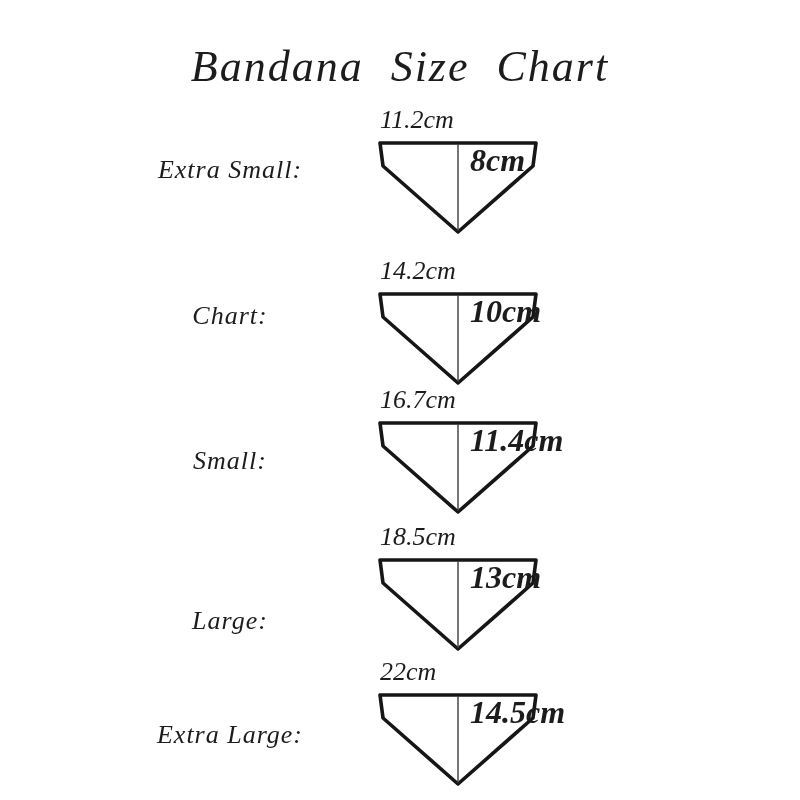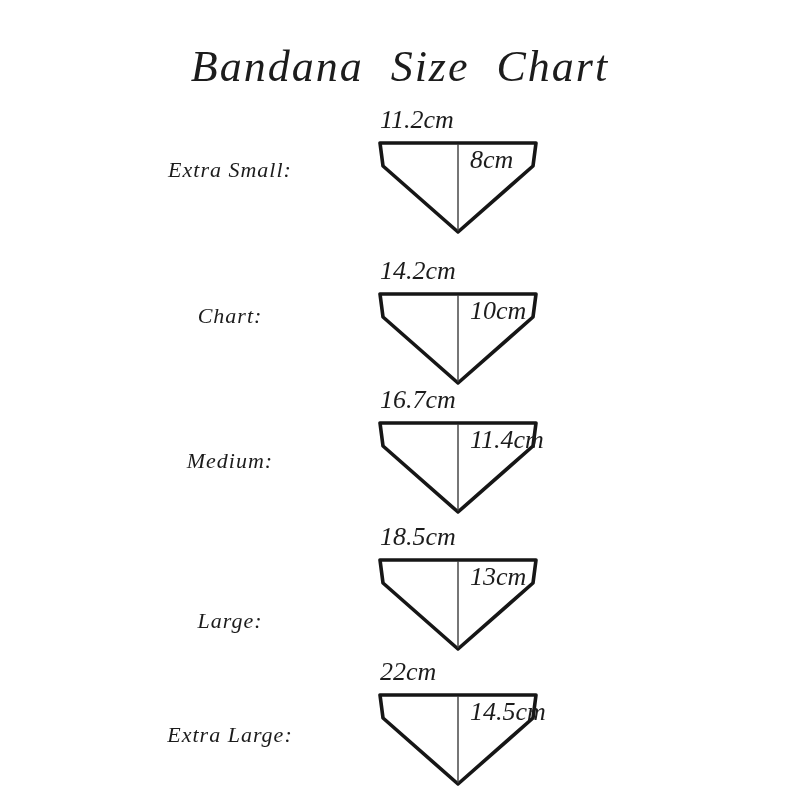--- a/index.html
+++ b/index.html
@@ -40,21 +40,21 @@
   .row-2 { top: 423px; }
   .row-3 { top: 560px; }
   .row-4 { top: 695px; }
 
   .size-label {
     position: absolute;
     left: 40px;
     width: 380px;
     text-align: center;
     font-style: italic;
-    font-size: 22px;
+    font-size: 26px;
     line-height: 44px;
     letter-spacing: 1px;
     color: #1c1c1c;
     white-space: nowrap;
   }
   .row-0 .size-label { top: 5px; }
   .row-1 .size-label { top: 0px; }
   .row-2 .size-label { top: 16px; }
   .row-3 .size-label { top: 23px; margin-top: 16px; }
   .row-4 .size-label { top: 18px; }
@@ -83,24 +83,25 @@
     font-size: 26px;
     line-height: 30px;
     color: #1c1c1c;
     white-space: nowrap;
   }
   .height-label {
     position: absolute;
     left: 470px;
     top: 2px;
     font-style: italic;
-    font-size: 26px;
+    font-size: 32px;
     line-height: 30px;
     color: #1c1c1c;
     white-space: nowrap;
+    font-weight: bold;
   }
 </style>
 </head>
 <body>
 
 <div class="canvas">
 
   <h1 class="title">Bandana Size Chart</h1>
 
   <section class="row row-0">
@@ -121,21 +122,21 @@
       <div class="width-label">14.2cm</div>
       <svg class="bandana" viewBox="0 0 164 100" aria-hidden="true">
         <polygon points="4,7 160,7 157,30 82,96 7,30" fill="#ffffff" stroke="#161616" stroke-width="3.6" stroke-linejoin="round"></polygon>
         <line x1="82" y1="8" x2="82" y2="95" stroke="#3c3c3c" stroke-width="1.4"></line>
       </svg>
       <div class="height-label">10cm</div>
     </div>
   </section>
 
   <section class="row row-2">
-    <div class="size-label">Medium:</div>
+    <div class="size-label">Small:</div>
     <div class="diagram">
       <div class="width-label">16.7cm</div>
       <svg class="bandana" viewBox="0 0 164 100" aria-hidden="true">
         <polygon points="4,7 160,7 157,30 82,96 7,30" fill="#ffffff" stroke="#161616" stroke-width="3.6" stroke-linejoin="round"></polygon>
         <line x1="82" y1="8" x2="82" y2="95" stroke="#3c3c3c" stroke-width="1.4"></line>
       </svg>
       <div class="height-label">11.4cm</div>
     </div>
   </section>
 

